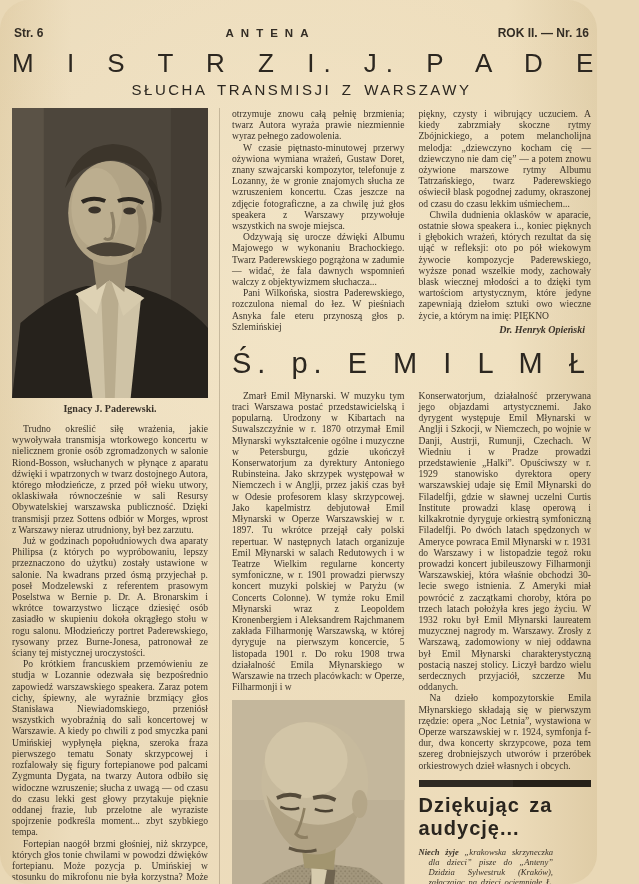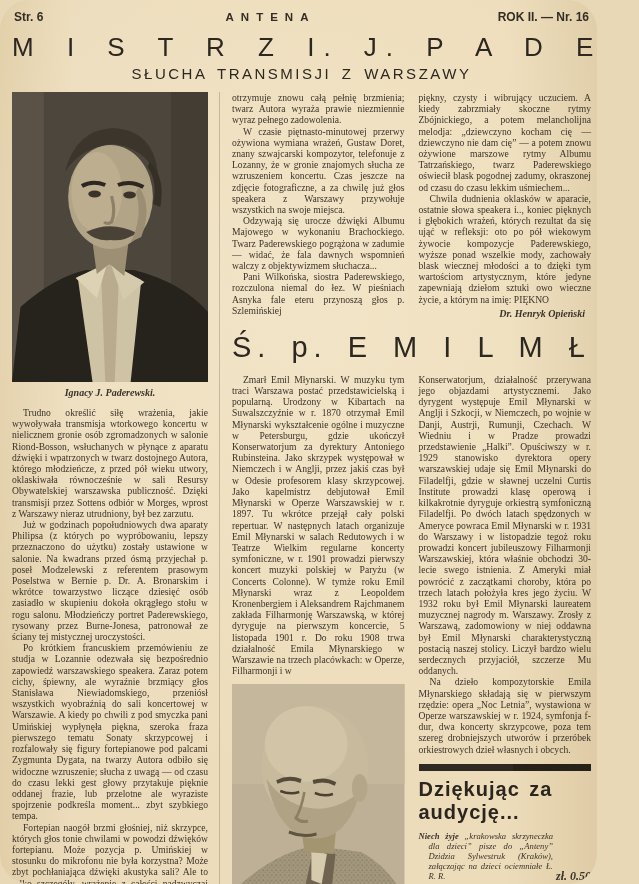--- a/index.html
+++ b/index.html
@@ -8,21 +8,21 @@
     font-family:"Liberation Serif", serif;
     color:#3a332a;
     background:#e9d8b6;
   }
   .page{
     position:relative;width:597px;height:884px;overflow:hidden;
     background:
       radial-gradient(130% 90% at 52% 35%, rgba(255,248,226,.30), rgba(255,248,226,0) 60%),
       linear-gradient(90deg,#e2cfa9 0%,#ecdcbc 12%,#eddcba 85%,#dfcca6 100%);
     box-sizing:border-box;
-    padding:10px 6px 0 12px;
+    padding:26px 6px 0 12px;
     border-radius:30px;
   }
   
   .masthead{display:flex;justify-content:space-between;align-items:baseline;
     font-family:"Liberation Sans",sans-serif;font-size:12px;font-weight:bold;
     color:#332d25;padding:0 2px;}
   .masthead .pub{letter-spacing:7px;font-size:11.5px;}
   .title{
     font-family:"Liberation Sans",sans-serif;text-align:center;
     font-size:26px;font-weight:500;letter-spacing:9px;word-spacing:8px;
@@ -42,21 +42,21 @@
   .tworow .subcol{flex:1;min-width:0;}
   .tworow .subcol.first{margin-right:14px;}
   p.body{font-size:9.6px;line-height:11.2px;text-align:justify;margin:0;
     text-indent:11px;hyphens:auto;}
   p.body.noindent{text-indent:0;}
   .byline{font-size:10px;font-style:italic;font-weight:bold;text-align:right;
     margin:3px 6px 0 0;}
   
   figure{margin:0;}
   .photo{display:block;width:100%;}
-  .caption{font-size:10px;font-style:italic;font-weight:bold;text-align:center;
+  .caption{font-size:10px;font-weight:bold;text-align:center;
     margin:5px 0 9px 0;color:#3a332a;}
   
   .mly-headline{
     font-family:"Liberation Sans",sans-serif;text-align:center;
     font-size:29px;font-weight:400;letter-spacing:6px;word-spacing:6px;
     color:#2c2720;margin:12px 0 10px 0;white-space:nowrap;
   }
   
   .thick-rule{height:7px;background:#2e2922;margin:9px 0 7px 0;
     box-shadow:inset -78px 0 0 0 #262119;}

